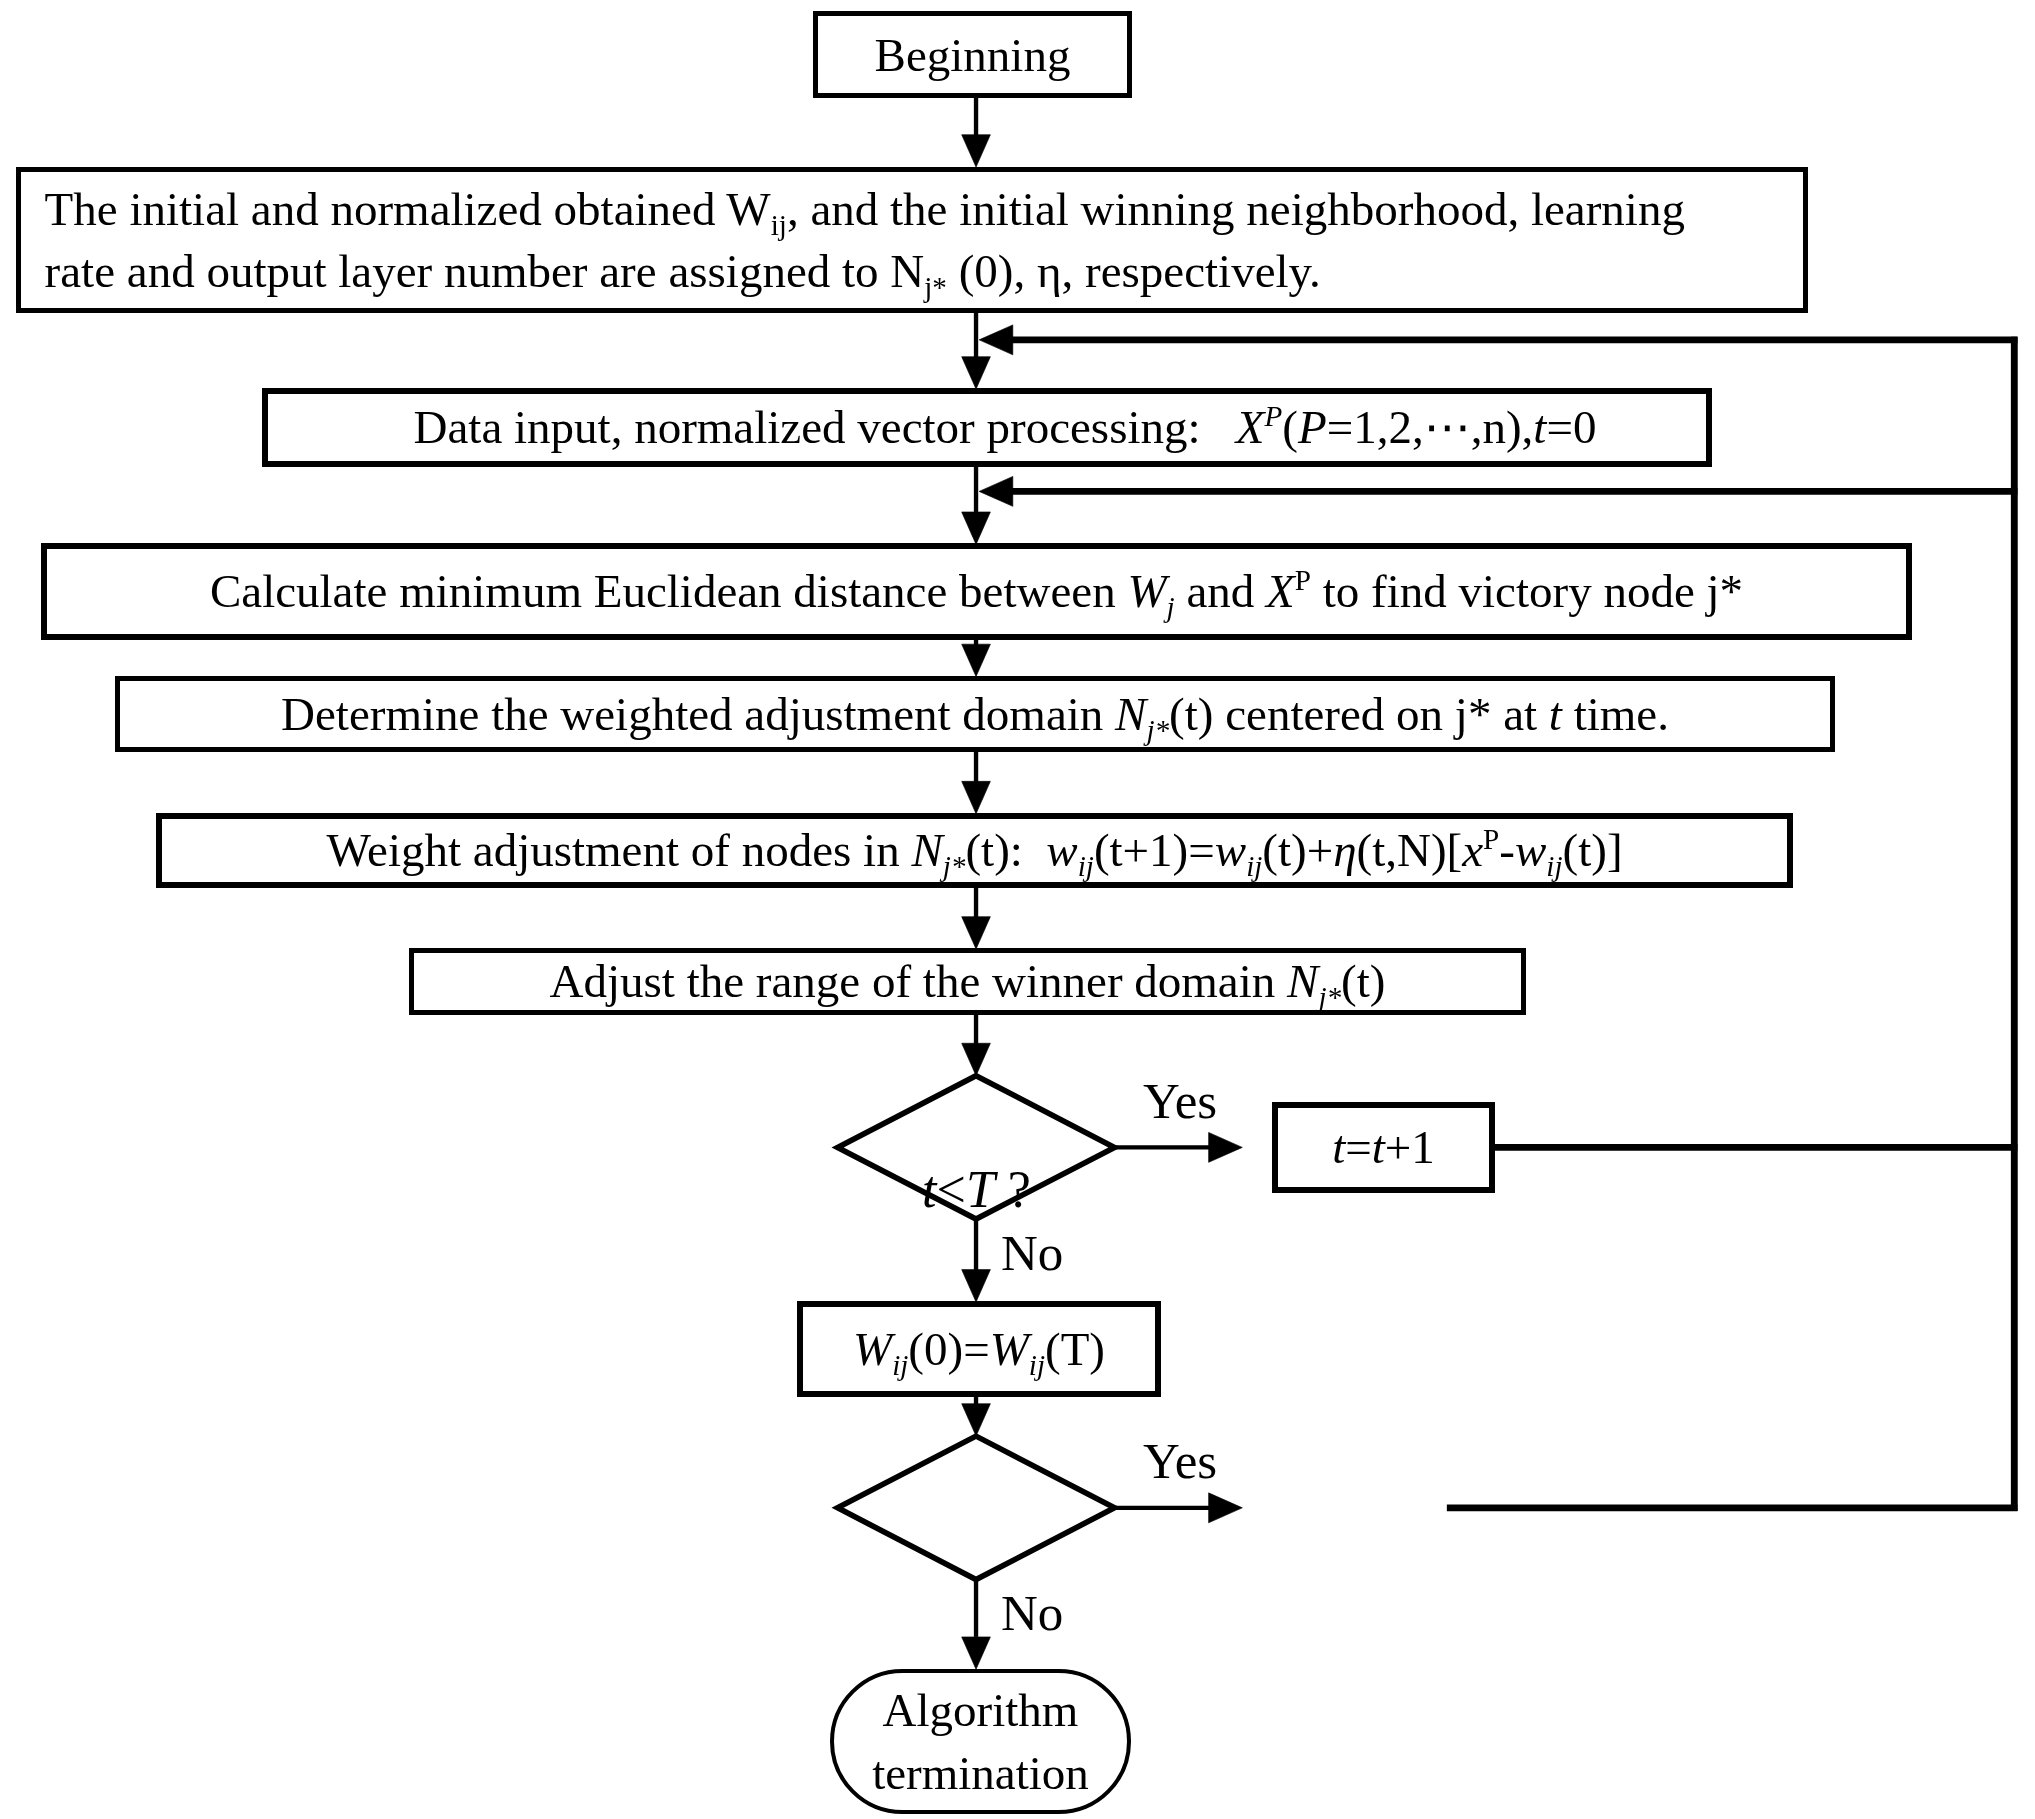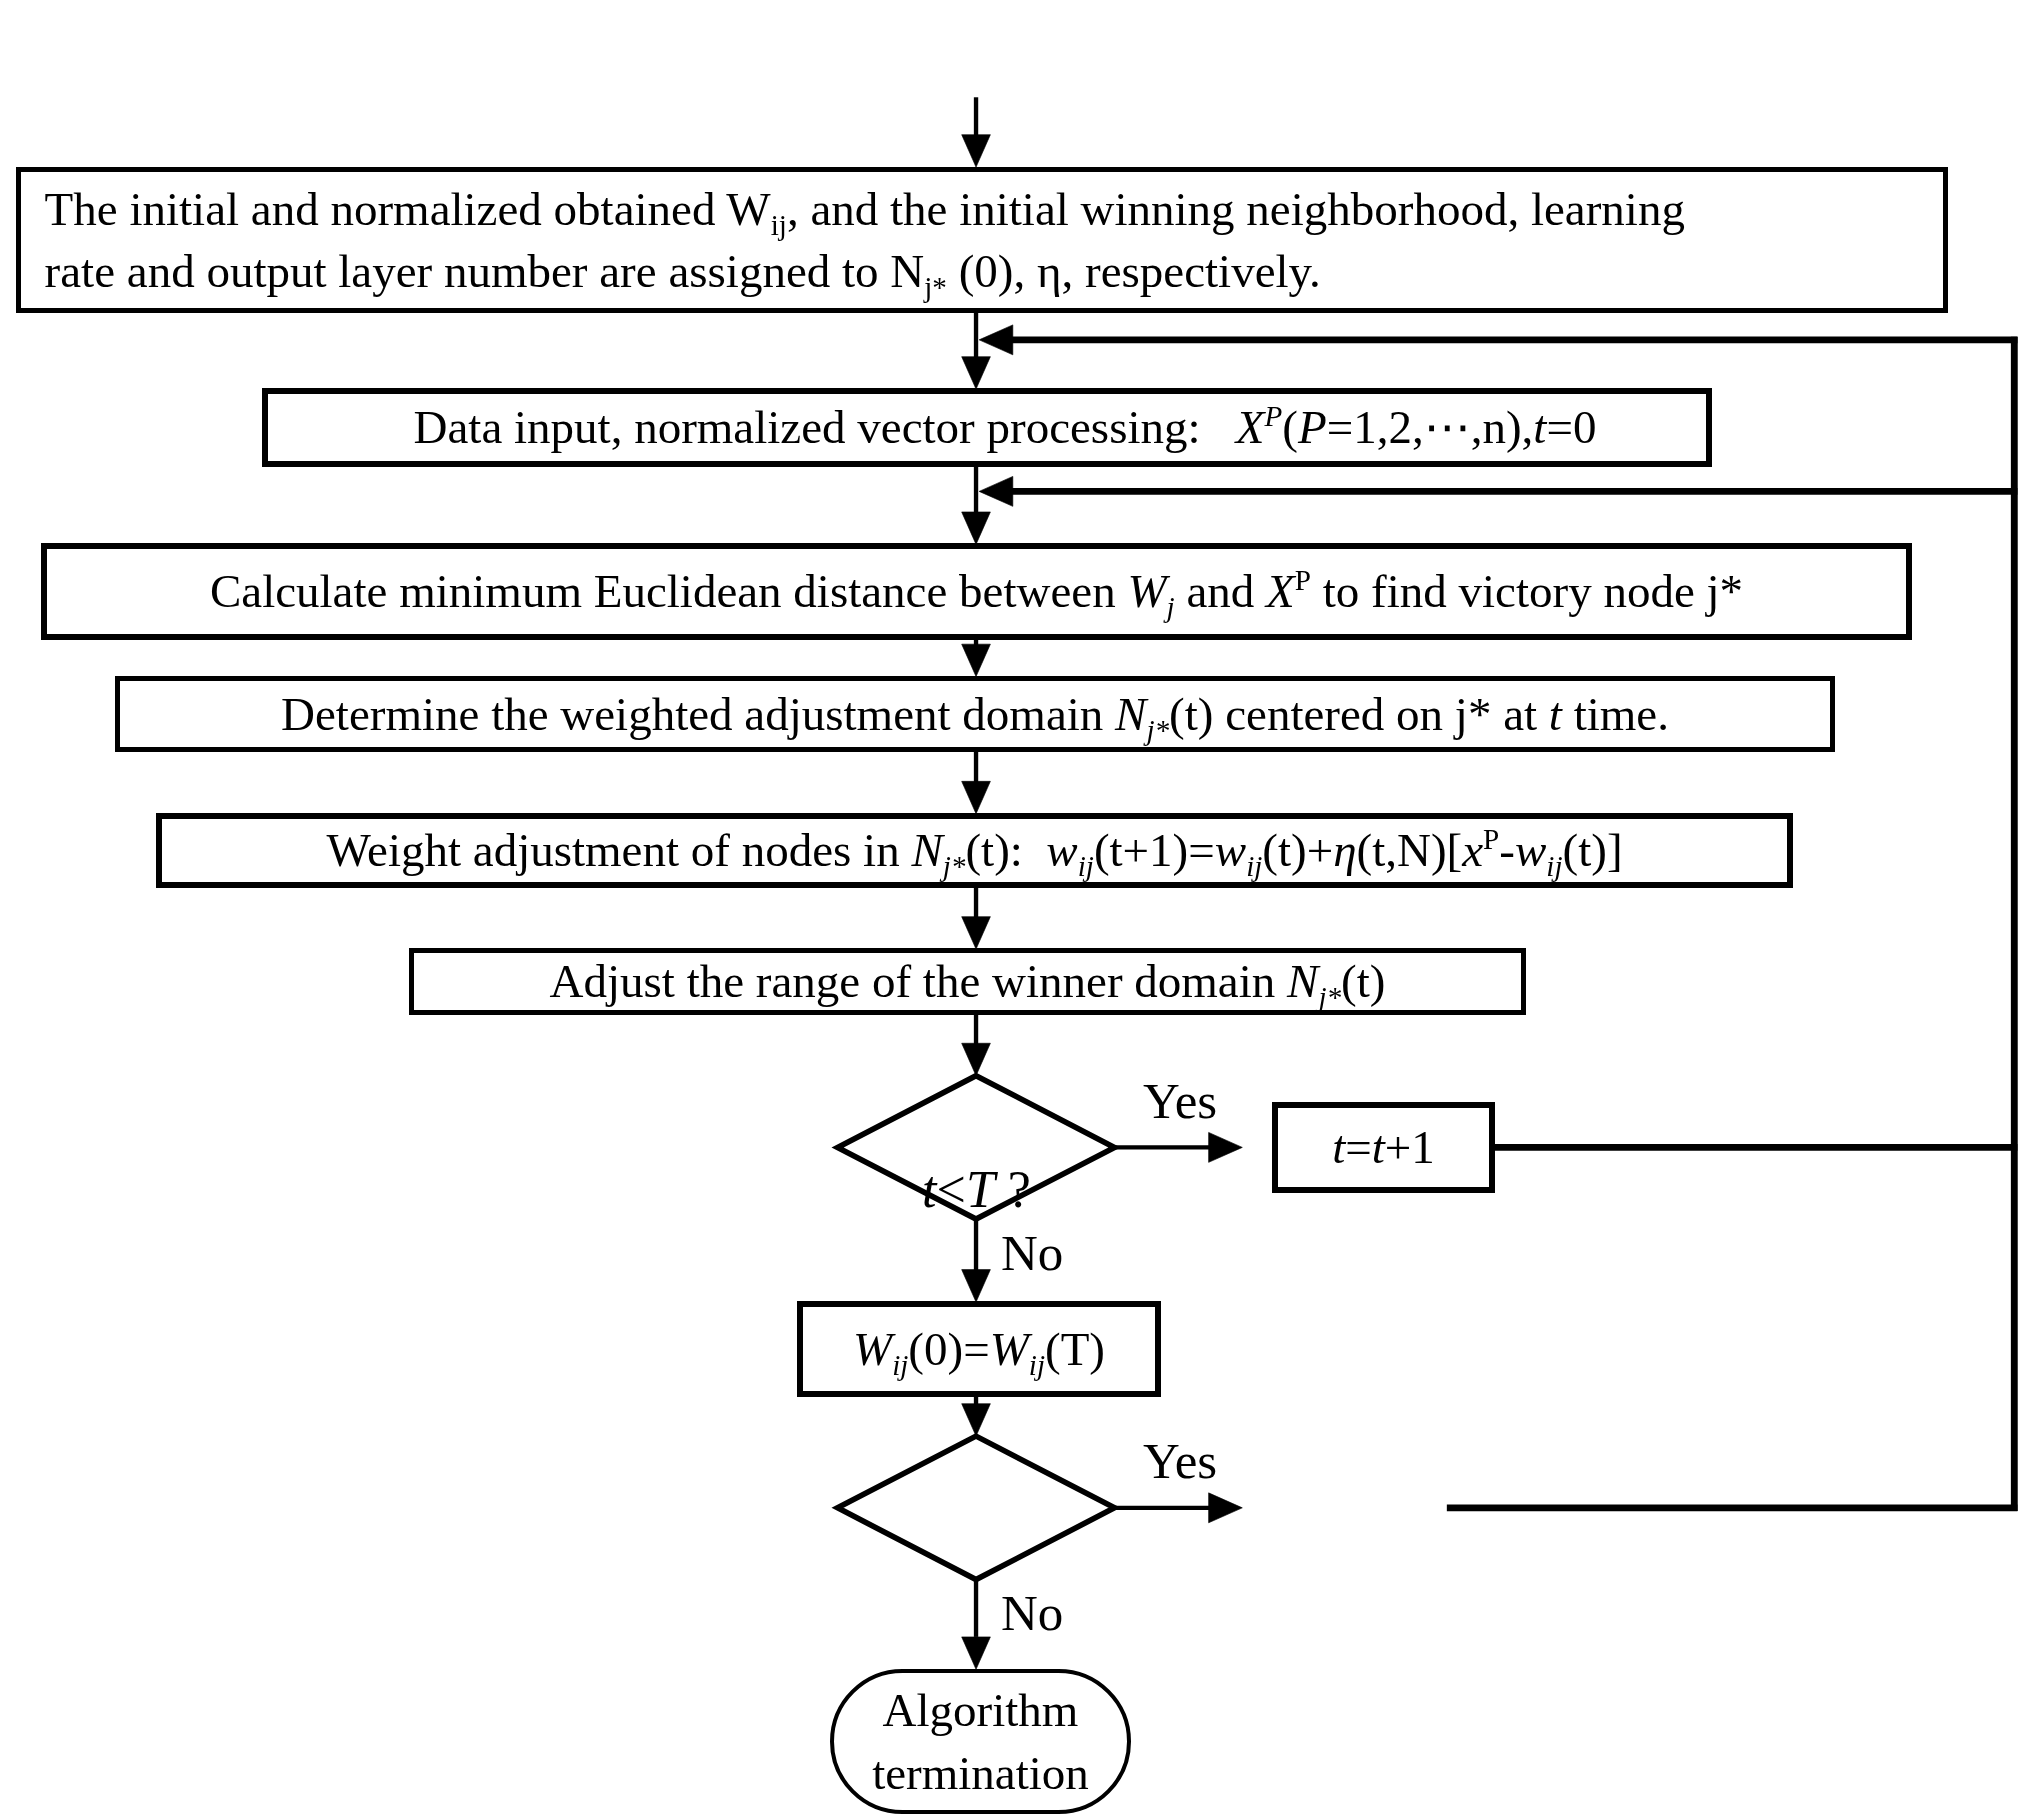--- a/index.html
+++ b/index.html
@@ -68,22 +68,25 @@
     <polygon points="1570,545 1624,521 1624,569"></polygon>
     <polygon points="1570,788 1624,764 1624,812"></polygon>
 
     <polygon points="1992,1840 1938,1816 1938,1864"></polygon>
     <polygon points="1992,2418 1938,2394 1938,2442"></polygon>
 
     <polygon points="1565,1725 1787,1840 1565,1955 1343,1840" fill="#ffffff" stroke-width="9"></polygon>
     <polygon points="1565,2303 1787,2418 1565,2533 1343,2418" fill="#ffffff" stroke-width="9"></polygon>
   </svg>
 
+  <div class="node" style="left:813px; top:11.2px; width:319px; height:87px; border-width:5px;">
+    <span>Beginning</span>
+  </div>
 
-  <div class="node align-left" style="left:15.6px; top:167px; width:1932px; height:146px; border-width:5px;">
+  <div class="node align-left" style="left:15.6px; top:167px; width:1792px; height:146px; border-width:5px;">
     <span>The initial and normalized obtained W<sub>ij</sub>, and the initial winning neighborhood, learning<br>rate and output layer number are assigned to N<sub>j*</sub> (0), η, respectively.</span>
   </div>
 
   <div class="node" style="left:262px; top:388px; width:1450px; height:79px; border-width:6.2px;padding-left:36px;">
     <span>Data input, normalized vector processing:&nbsp;&nbsp; <i>X</i><sup><i>P</i></sup>(<i>P</i>=1,2,⋯,n),<i>t</i>=0</span>
   </div>
 
   <div class="node" style="left:41px; top:543px; width:1871px; height:97px; border-width:6.2px;">
     <span>Calculate minimum Euclidean distance between <i>W<sub>j</sub></i> and <i>X</i><sup>P</sup> to find victory node j*</span>
   </div>

